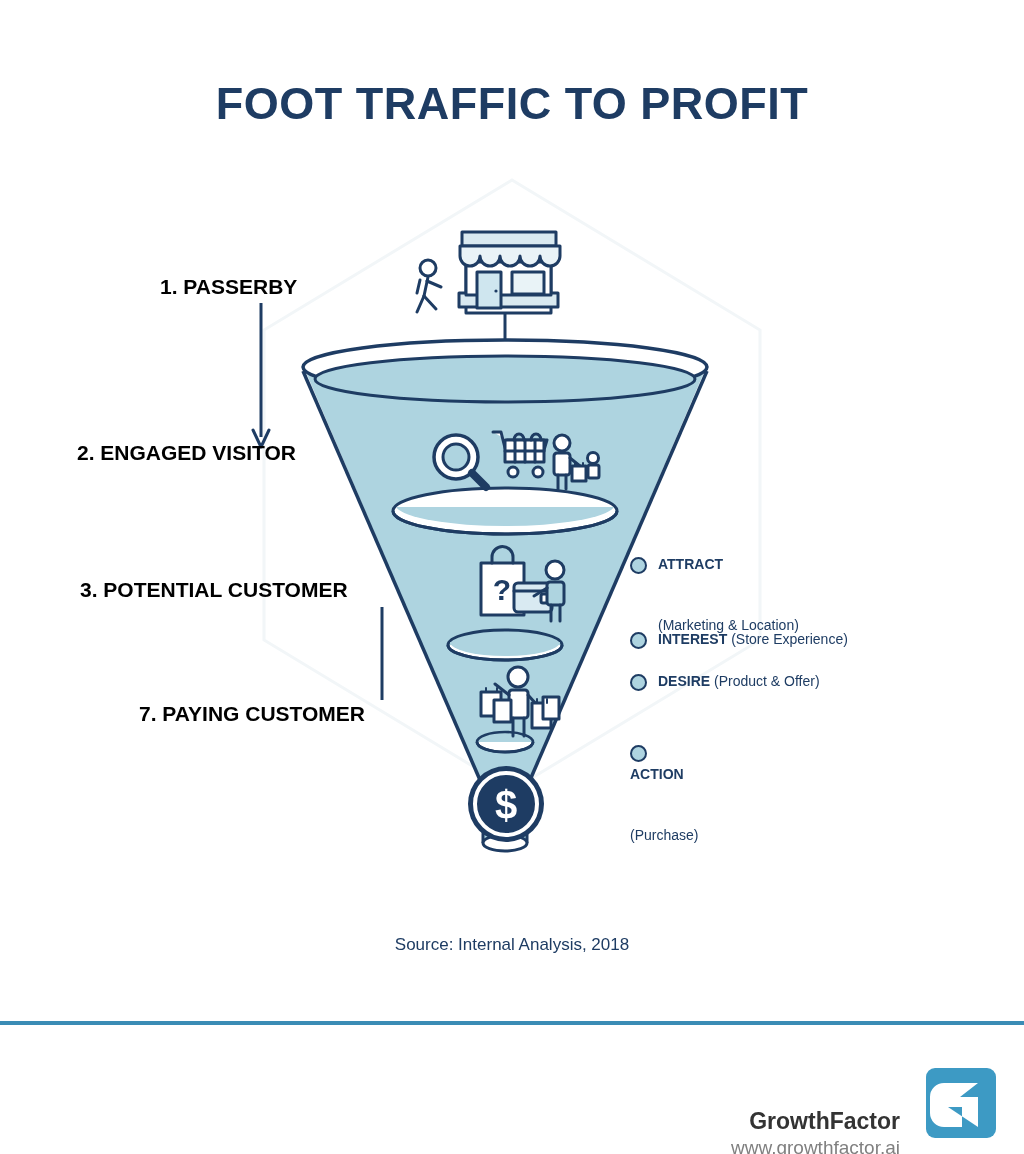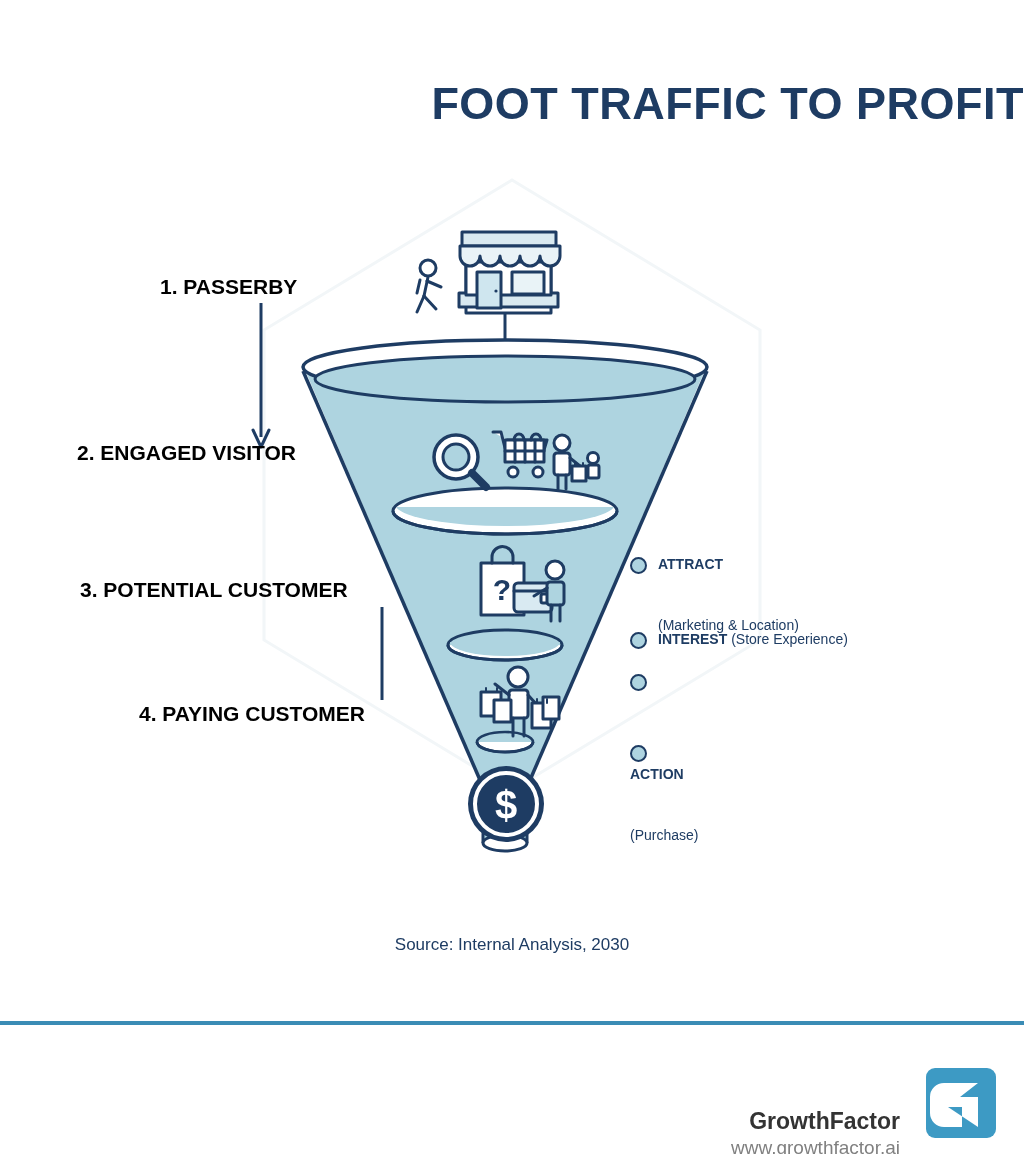--- a/index.html
+++ b/index.html
@@ -7,21 +7,21 @@
     width:1024px;height:1154px;
     background:#ffffff;
     font-family:"Liberation Sans","DejaVu Sans",sans-serif;
     position:relative;overflow:hidden;
     color:#1e3c63;
   }
   #canvas{position:absolute;inset:0;width:1024px;height:1154px;}
 
   .page-title{
     position:absolute;left:0;top:78px;width:1024px;
-    text-align:right;
+    text-align:center;
     font-size:45px;font-weight:bold;
     letter-spacing:0.5px;
     color:#1e3c63;
     font-family:"Liberation Sans","DejaVu Sans",sans-serif;
   }
 
   .stage-label{
     position:absolute;
     font-size:21px;font-weight:bold;
     color:#000000;
@@ -230,21 +230,21 @@
     <path d="M944,1083 a14,14 0 0 0 -14,14 v16 a14,14 0 0 0 14,14 h32 v-28
              l-28,20 v-16 h18 v-20 z" fill="#ffffff" opacity="0"></path>
   </g>
 </svg>
 
 <div class="page-title">FOOT TRAFFIC TO PROFIT</div>
 
 <div class="stage-label" id="lbl-1">1. PASSERBY</div>
 <div class="stage-label" id="lbl-2">2. ENGAGED VISITOR</div>
 <div class="stage-label" id="lbl-3">3. POTENTIAL CUSTOMER</div>
-<div class="stage-label" id="lbl-4">4. PAYING CUSTOMER</div>
+<div class="stage-label" id="lbl-4">7. PAYING CUSTOMER</div>
 
 <div class="legend">
 
   <div class="legend-row" id="leg-0">
     <span class="bullet"></span>
     <span class="legend-text two-line">
       <span class="lt">ATTRACT</span>
       <span class="ld">(Marketing &amp; Location)</span>
     </span>
   </div>
@@ -252,32 +252,36 @@
   <div class="legend-row" id="leg-1">
     <span class="bullet"></span>
     <span class="legend-text">
       <span class="lt">INTEREST</span>
       <span class="ld">(Store Experience)</span>
     </span>
   </div>
 
   <div class="legend-row" id="leg-2">
     <span class="bullet"></span>
+    <span class="legend-text">
+      <span class="lt">DESIRE</span>
+      <span class="ld">(Product &amp; Offer)</span>
+    </span>
   </div>
 
   <div class="legend-row" id="leg-3">
     <span class="bullet"></span>
     <span class="legend-text two-line">
       <span class="lt">ACTION</span>
       <span class="ld">(Purchase)</span>
     </span>
   </div>
 
 </div>
 
-<div class="source">Source: Internal Analysis, 2030</div>
+<div class="source">Source: Internal Analysis, 2018</div>
 
 <div class="hr"></div>
 
 <div class="brand">
   <div class="brand-name">GrowthFactor</div>
   <div class="brand-url">www.growthfactor.ai</div>
 </div>
 
 </body></html>

